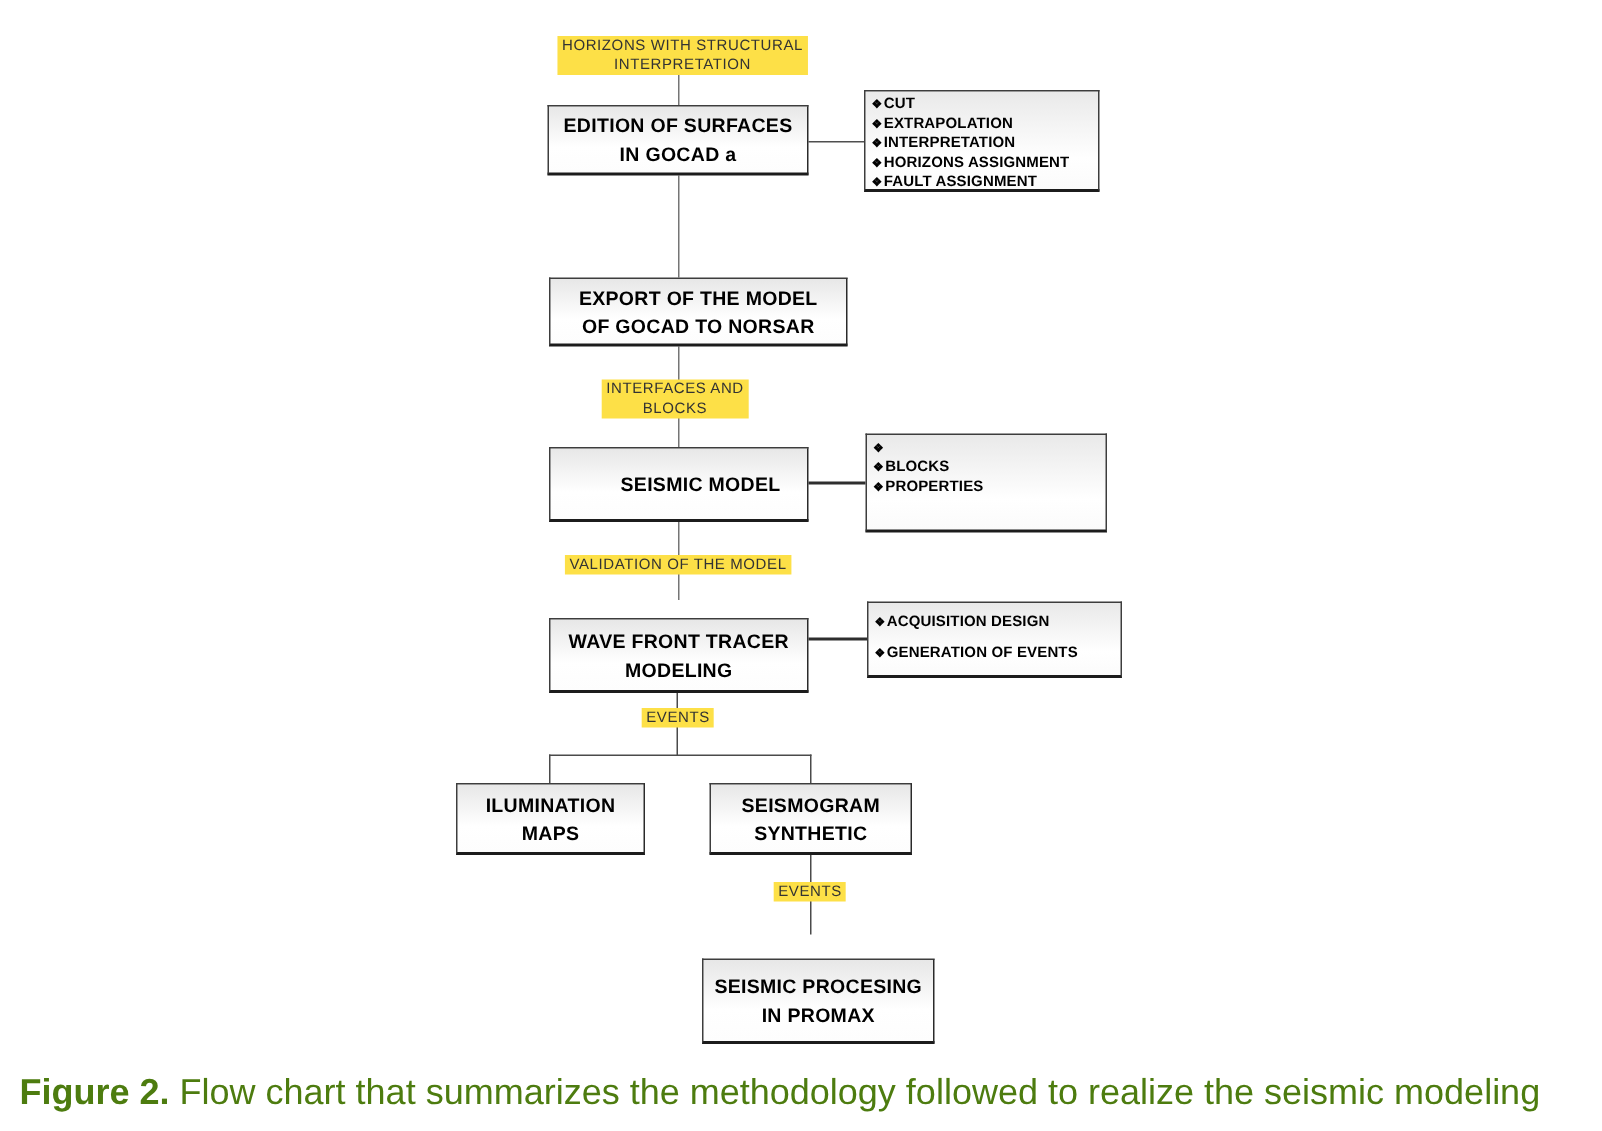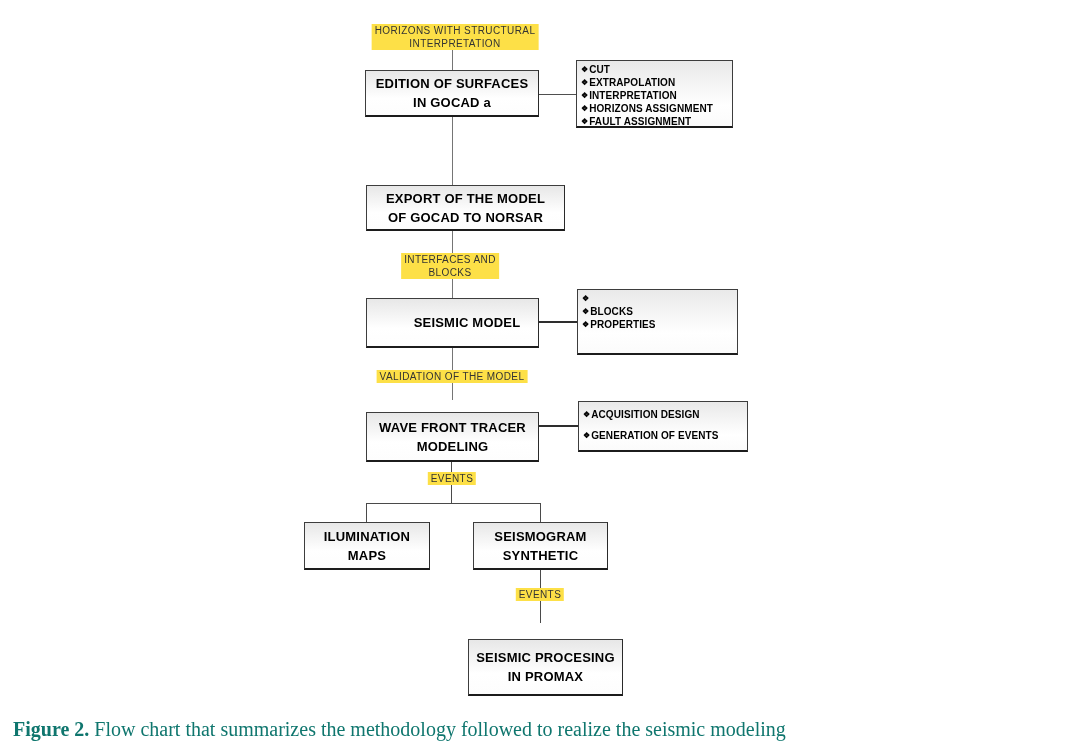--- a/index.html
+++ b/index.html
@@ -76,24 +76,24 @@
   .hline { height: 1px; }
   .branch { background: #4a4a4a; }
   .thick { height: 2px; background: #2e2e2e; }
   .node, .sidebox { z-index: 2; }
   
   .caption {
     position: absolute;
     left: 13px;
     top: 714px;
     width: 1050px;
-    font-family: Liberation Serif, serif;
-    font-size: 20px;
+    font-family: Liberation Sans, sans-serif;
+    font-size: 24px;
     line-height: 30px;
-    color: #0f766e;
+    color: #4d7c0f;
   }
   .caption .cap-label { font-weight: bold; }
 </style>
 </head>
 <body>
 
 <div class="canvas">
 
   <div class="vline" style="left:452px; top:46px;  height:24px;"></div>
   <div class="vline" style="left:452px; top:117px; height:68px;"></div>

